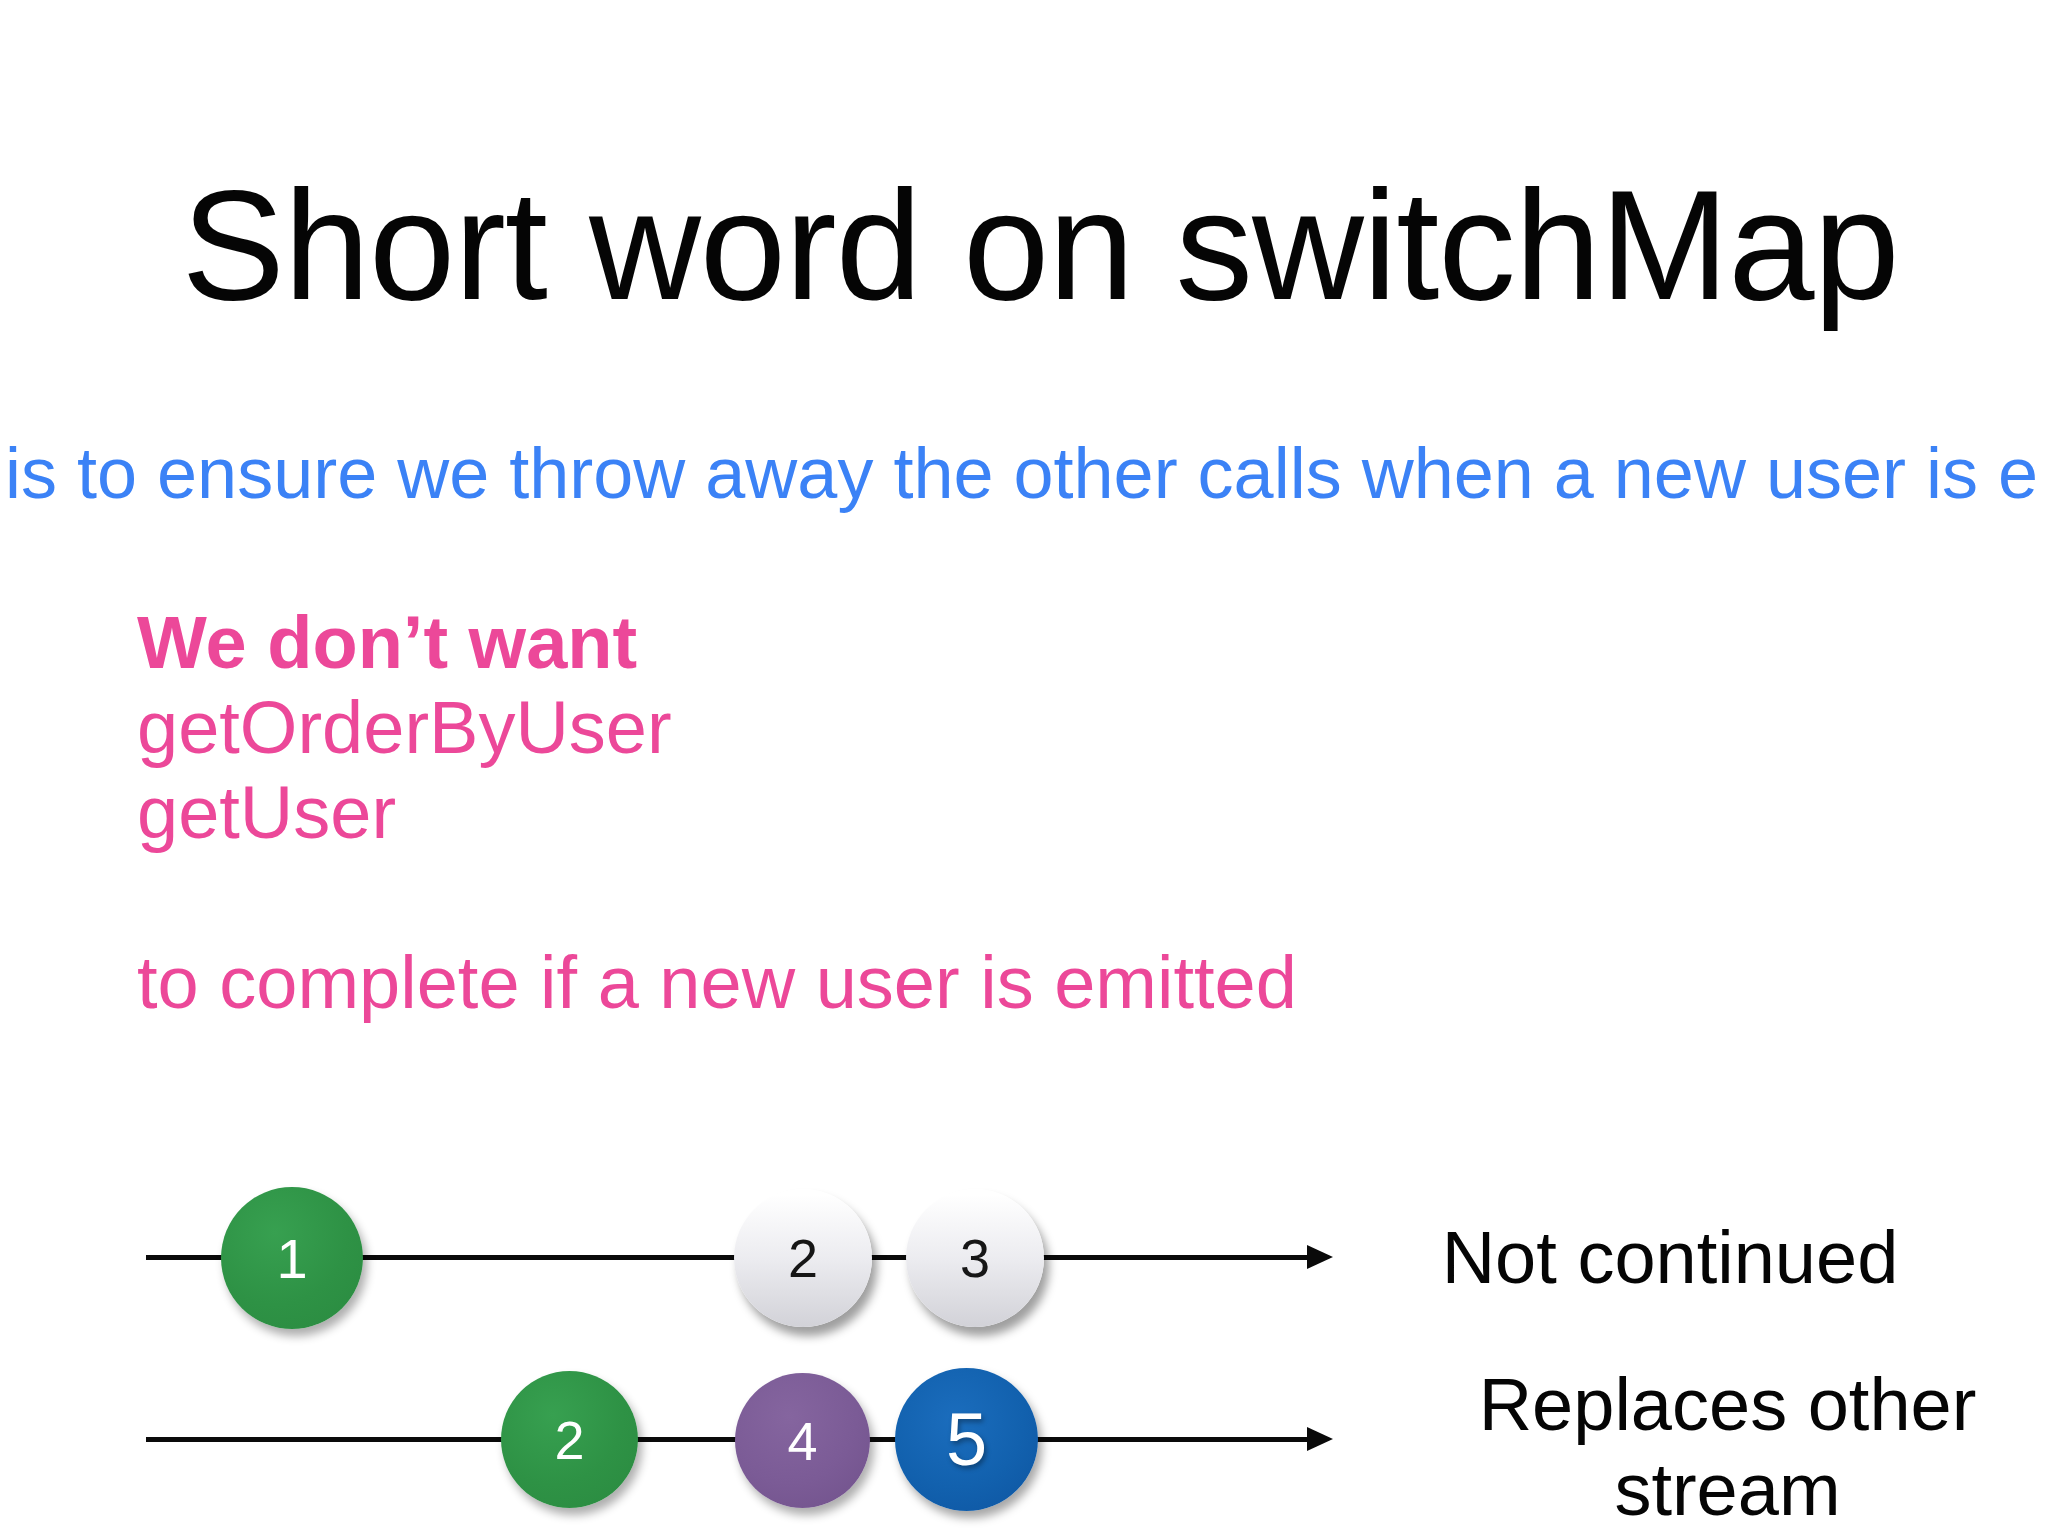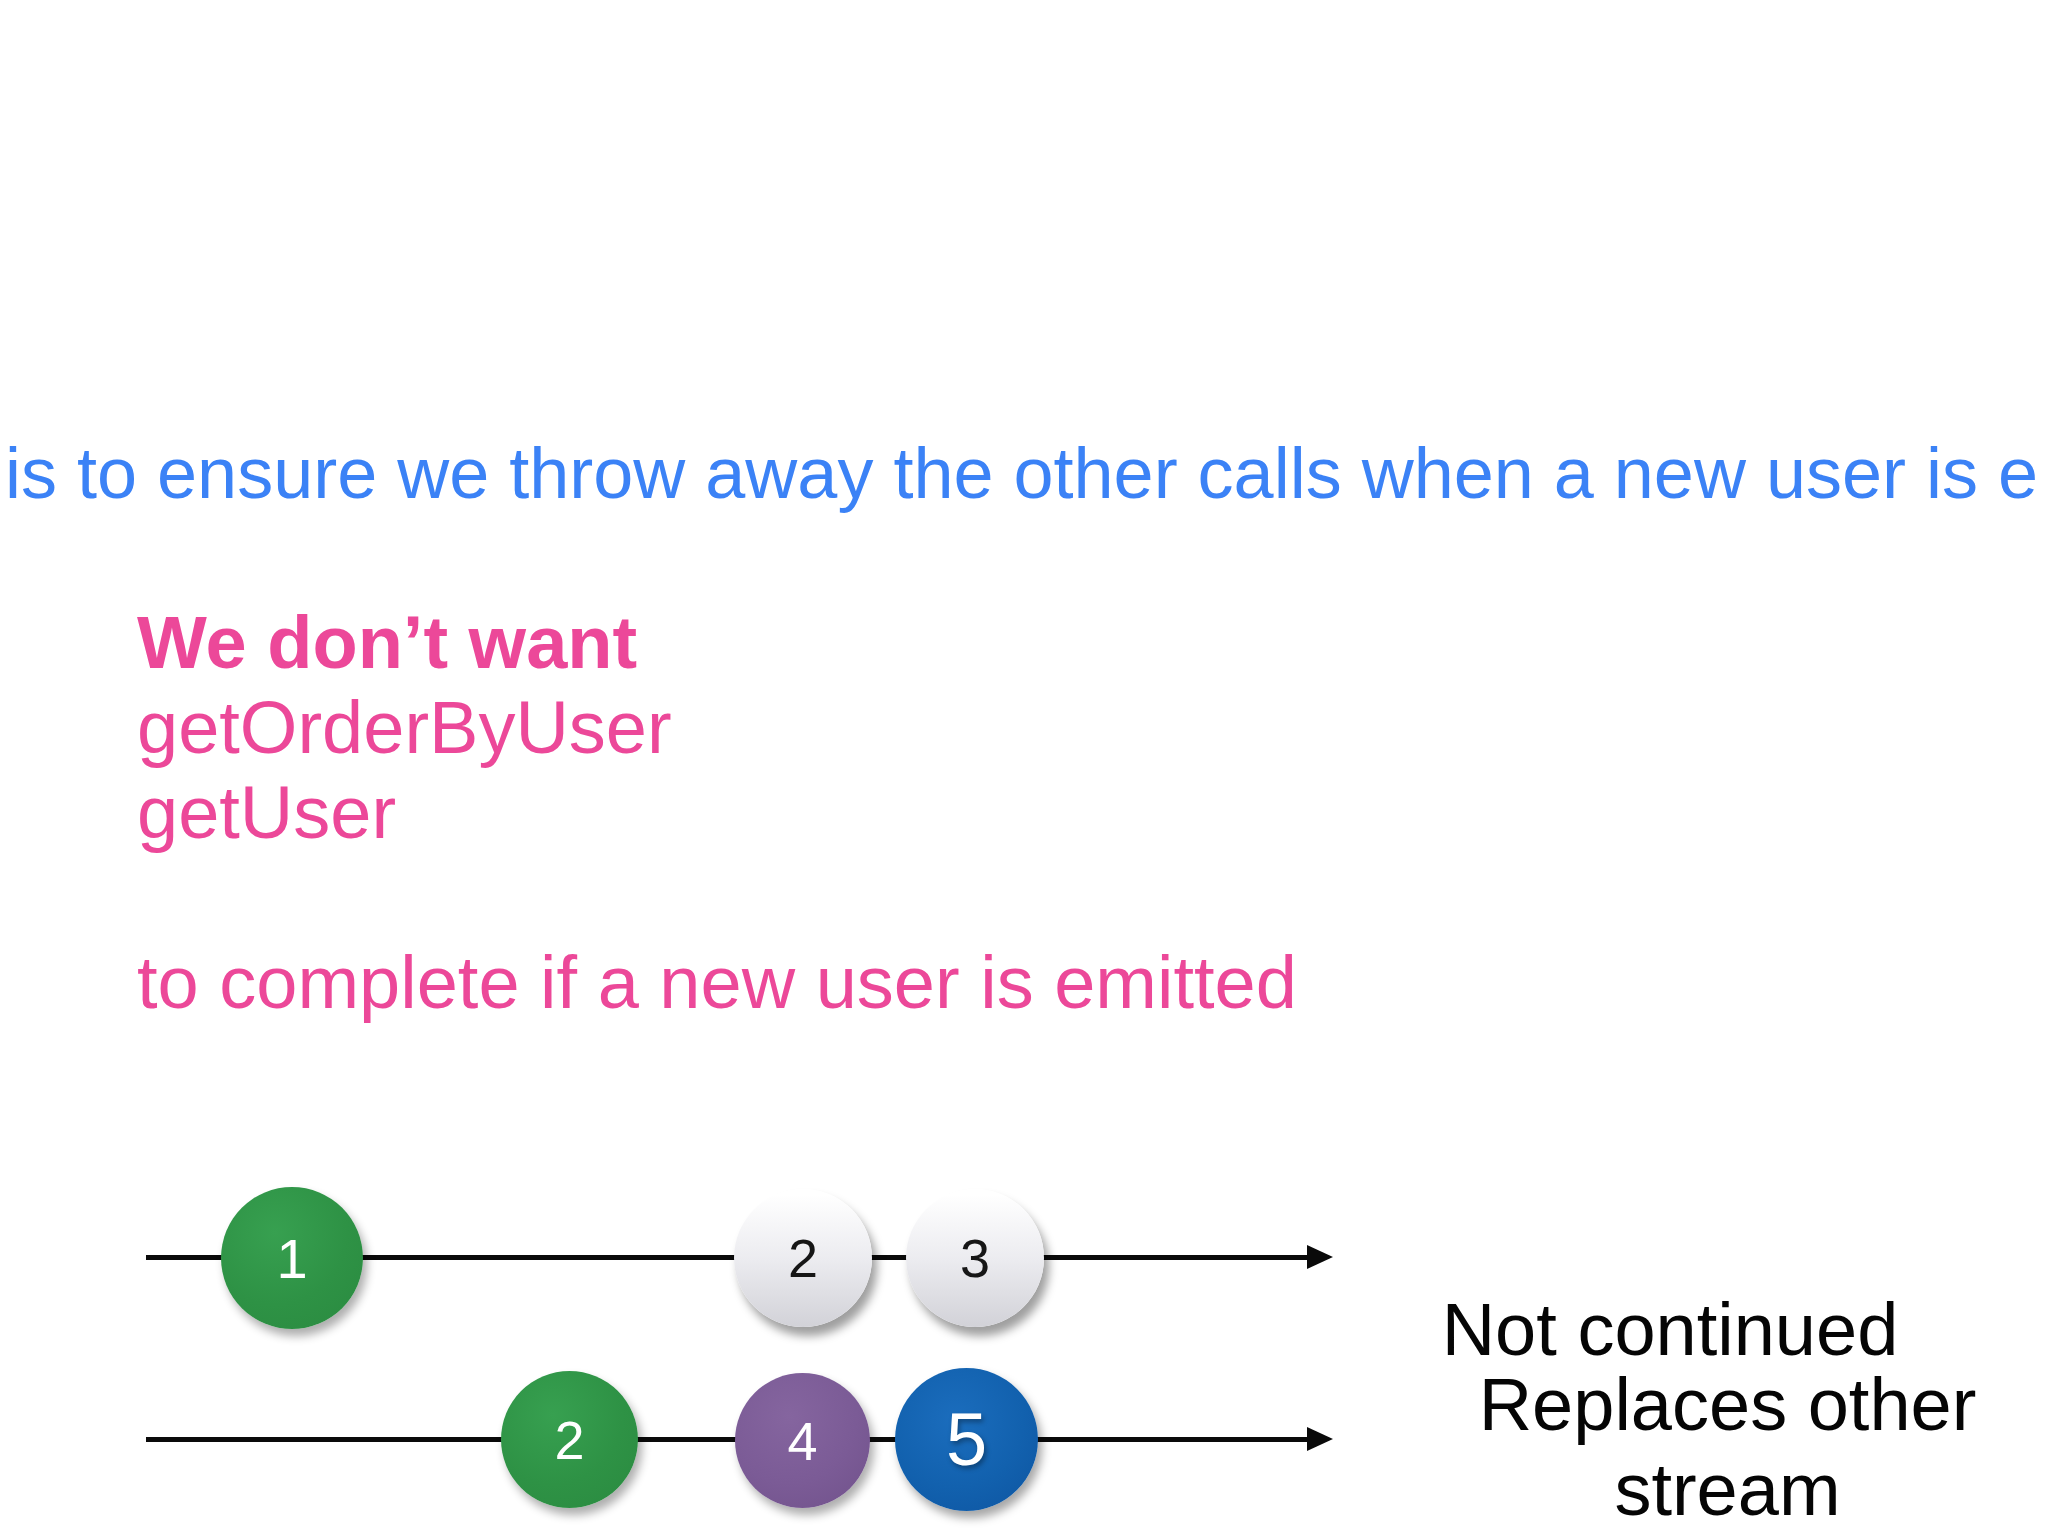--- a/index.html
+++ b/index.html
@@ -78,28 +78,29 @@
   
   .s2m1{left:501px;top:1371px;width:137px;height:137px;}
   .s2m2{left:735px;top:1373px;width:135px;height:135px;}
   .s2m3{left:895px;top:1368px;width:143px;height:143px;}
   .s2m1 .digit,.s2m2 .digit{color:#fff;font-size:54px;}
   .s2m3 .digit{color:#fff;font-size:74px;text-shadow:2px 3px 5px rgba(0,0,0,0.35);}
 
   .stream-label{
     position:absolute;font-size:74px;color:#050505;text-align:center;
   }
-  .label1{left:1420px;width:500px;top:1285px;line-height:90px;}
+  .label1{left:1420px;width:500px;top:1213px;line-height:90px;}
   .label2{left:1455px;width:545px;top:1362px;line-height:85px;}
 </style>
 </head>
 <body>
 
 <div class="canvas">
 
+  <div class="title">Short word on switchMap</div>
 
   <div class="intro">is to ensure we throw away the other calls when a new user is e</div>
 
   <div class="body-block">
     <div class="bold">We don’t want</div>
     <div>getOrderByUser</div>
     <div>getUser</div>
     <div class="blank"></div>
     <div>to complete if a new user is emitted</div>
   </div>

